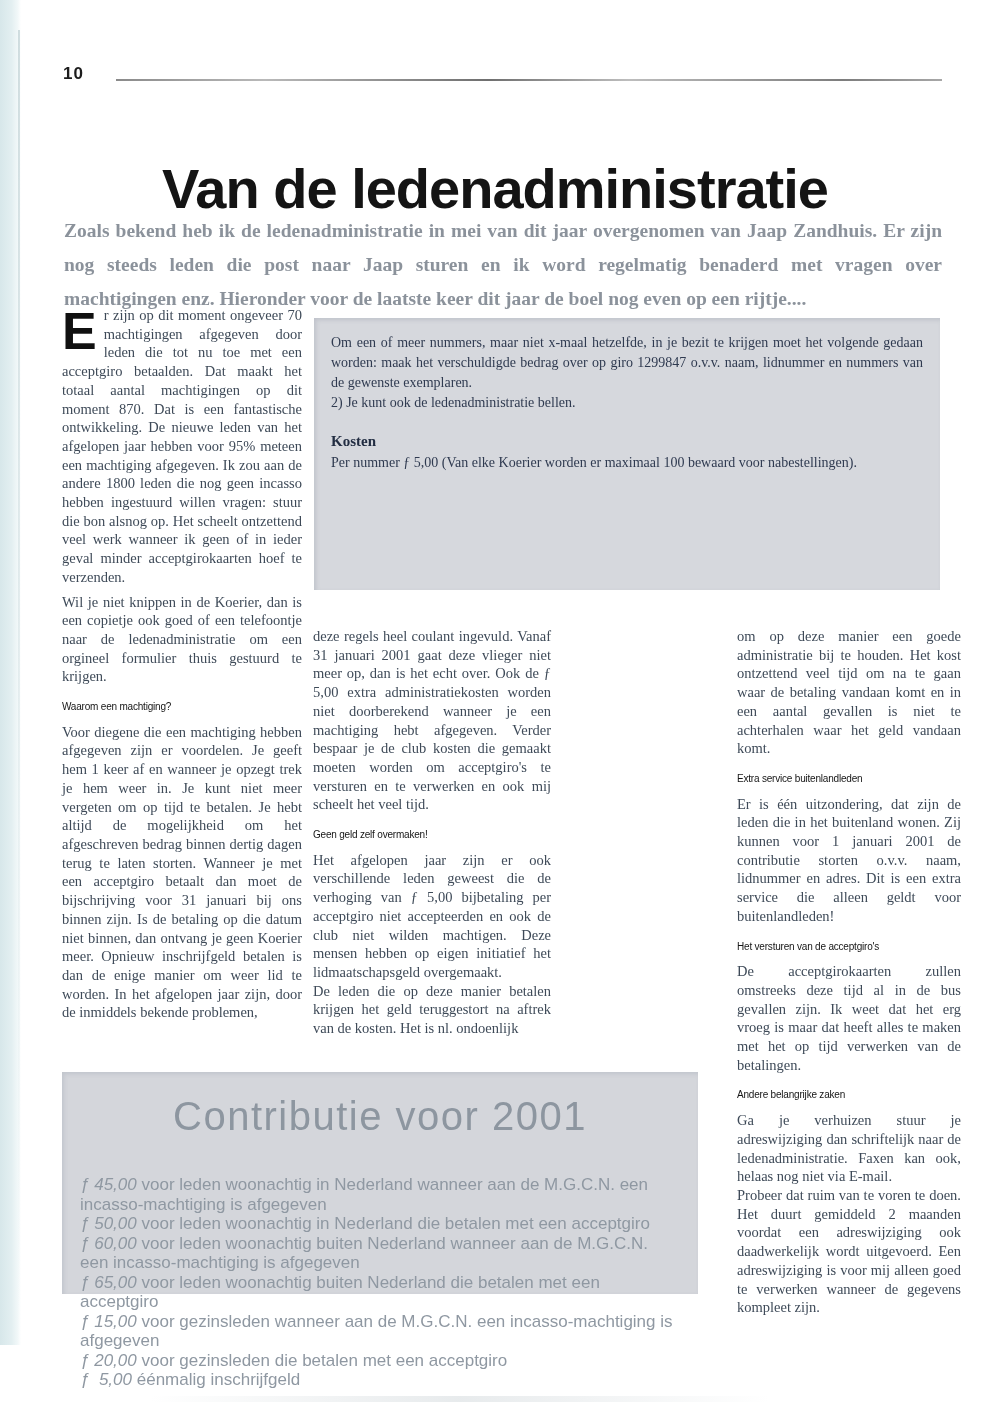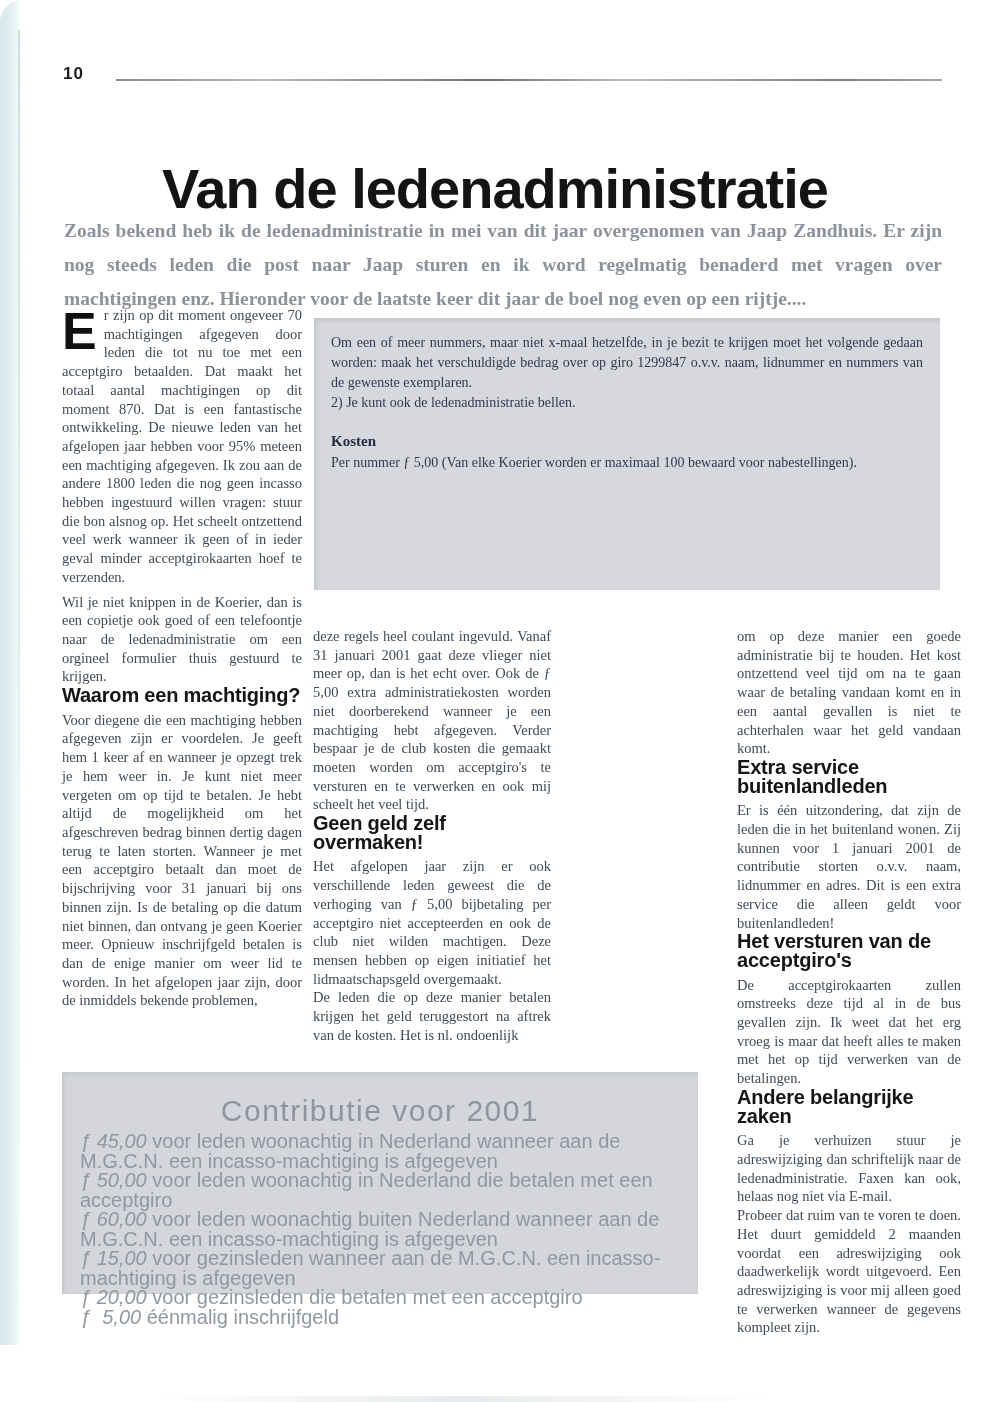--- a/index.html
+++ b/index.html
@@ -2,21 +2,20 @@
 <html><head>
 <meta charset="utf-8">
 <style>
   html,body{margin:0;padding:0;background:#ffffff;}
   #page{
     position:relative;
     width:986px;height:1402px;
     background:#ffffff;
     overflow:hidden;
     font-family:"Liberation Serif", serif;
-    border-radius:22px;
   }
   
   .scan-edge{
     position:absolute;left:0;top:0;width:21px;height:1345px;
     background:linear-gradient(to right,#d7e7ea 0%,#e3eff1 55%,#f2f8f9 85%,#ffffff 100%);
   }
   .scan-edge-line{
     position:absolute;left:18px;top:30px;width:2px;height:1280px;
     background:linear-gradient(to bottom,rgba(160,185,190,.45),rgba(190,210,214,.25) 60%,rgba(200,215,218,0));
   }
@@ -58,23 +57,23 @@
   #col1{left:62px;top:306px;width:240px;}
   #col2{left:313px;top:627px;width:238px;}
   #col3{left:737px;top:627px;width:224px;}
   .dropcap{
     float:left;
     font-family:"Liberation Sans",sans-serif;font-weight:bold;
     font-size:52px;line-height:44px;
     color:#101010;margin:3px 7px 0 0;
   }
   .sub-heading{
-    font-family:"Liberation Sans",sans-serif;font-weight:bold;
-    font-size:20px;color:#151515;
-    margin:0 0 6px 0;text-align:left;letter-spacing:-0.2px;
+    font-family:"Liberation Sans",sans-serif;font-weight:normal;
+    font-size:10px;color:#151515;
+    margin:12px 0 6px 0;text-align:left;letter-spacing:-0.2px;
   }
   
   .reorder-box{
     position:absolute;left:314px;top:318px;width:592px;height:242px;
     background:#d6d8dd;
     padding:15px 17px;
     box-shadow:inset 2px 2px 4px rgba(90,100,120,.18);
     font-size:14px;line-height:20px;color:#2f3a50;
     text-align:justify;
   }
@@ -86,24 +85,24 @@
   
   .contribution-box{
     position:absolute;left:62px;top:1072px;width:600px;height:190px;
     background:#d4d6db;
     padding:16px 18px;
     box-shadow:inset 2px 2px 4px rgba(90,100,120,.15);
     font-family:"Liberation Sans",sans-serif;
     color:#8f98a2;
   }
   .contribution-title{
-    text-align:center;font-size:30px;letter-spacing:1.5px;
-    color:#8d96a0;margin:6px 0 4px 0;font-weight:normal;
+    text-align:center;font-size:40px;letter-spacing:1.5px;
+    color:#8d96a0;margin:6px 0 36px 0;font-weight:normal;
   }
-  .fee-row{font-size:20px;line-height:19.5px;color:#8f98a2;}
+  .fee-row{font-size:17px;line-height:19.5px;color:#8f98a2;}
   .fee-amount{white-space:pre;font-style:italic;}
 </style>
 </head>
 <body>
 
 <div id="page">
 
   <div class="scan-edge"></div>
   <div class="scan-edge-line"></div>
   <div class="scan-bottom"></div>
@@ -145,18 +144,19 @@
     <div class="sub-heading">Andere belangrijke zaken</div>
     <p>Ga je verhuizen stuur je adreswijziging dan schriftelijk naar de ledenadministratie. Faxen kan ook, helaas nog niet via E-mail.</p>
     <p>Probeer dat ruim van te voren te doen. Het duurt gemiddeld 2 maanden voordat een adreswijziging ook daadwerkelijk wordt uitgevoerd. Een adreswijziging is voor mij alleen goed te verwerken wanneer de gegevens kompleet zijn.</p>
   </div>
 
   <div class="contribution-box">
     <div class="contribution-title">Contributie voor 2001</div>
     <div class="fee-row"><span class="fee-amount">ƒ 45,00</span> <span>voor leden woonachtig in Nederland wanneer aan de M.G.C.N. een incasso-machtiging is afgegeven</span></div>
     <div class="fee-row"><span class="fee-amount">ƒ 50,00</span> <span>voor leden woonachtig in Nederland die betalen met een acceptgiro</span></div>
     <div class="fee-row"><span class="fee-amount">ƒ 60,00</span> <span>voor leden woonachtig buiten Nederland wanneer aan de M.G.C.N. een incasso-machtiging is afgegeven</span></div>
+    <div class="fee-row"><span class="fee-amount">ƒ 65,00</span> <span>voor leden woonachtig buiten Nederland die betalen met een acceptgiro</span></div>
     <div class="fee-row"><span class="fee-amount">ƒ 15,00</span> <span>voor gezinsleden wanneer aan de M.G.C.N. een incasso-machtiging is afgegeven</span></div>
     <div class="fee-row"><span class="fee-amount">ƒ 20,00</span> <span>voor gezinsleden die betalen met een acceptgiro</span></div>
     <div class="fee-row"><span class="fee-amount">ƒ  5,00</span> <span>éénmalig inschrijfgeld</span></div>
   </div>
 
 </div>
 
 </body></html>

